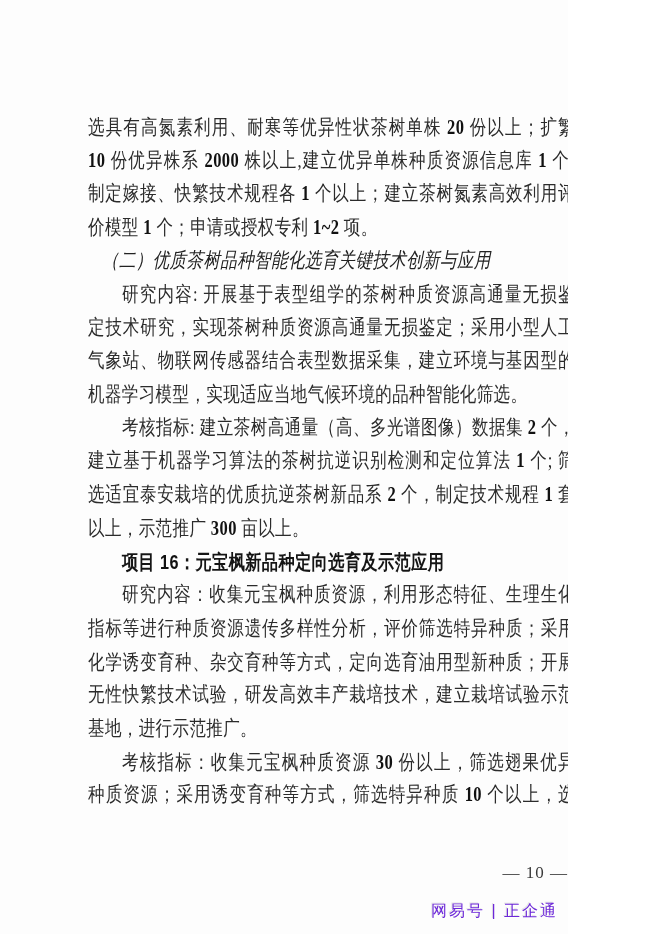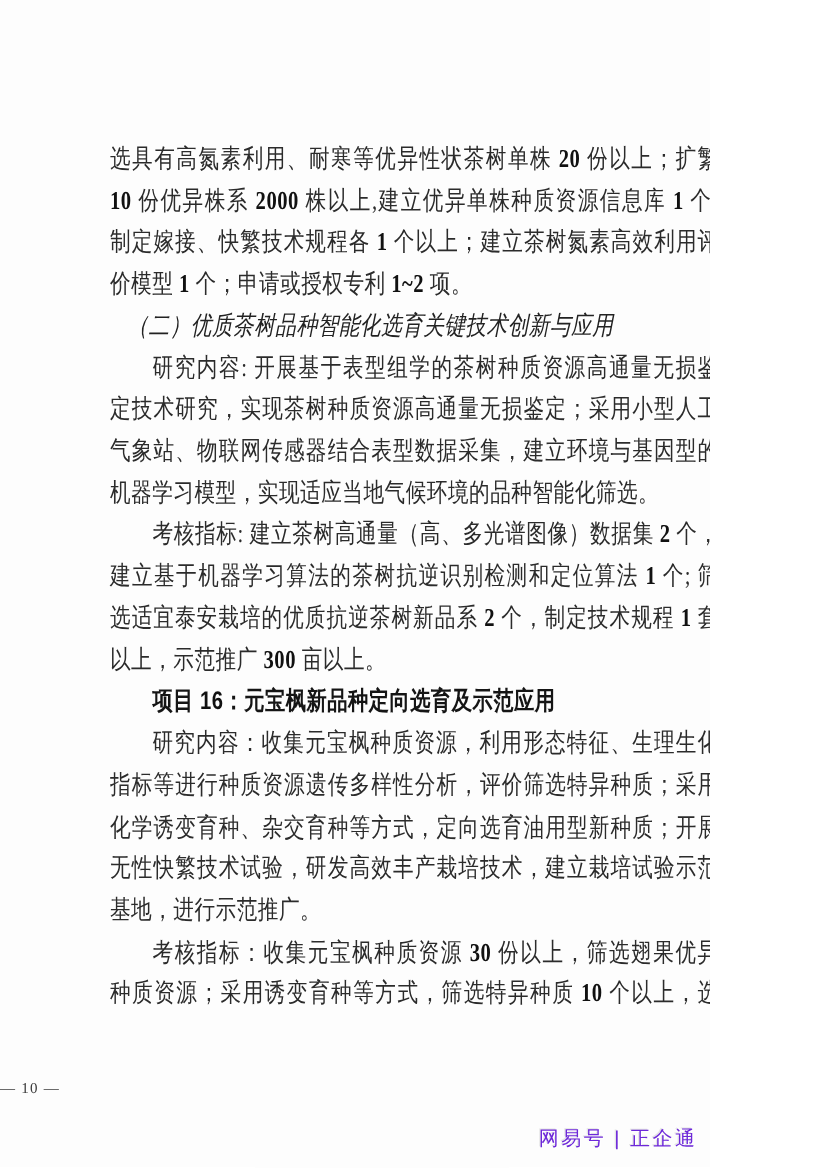--- a/index.html
+++ b/index.html
@@ -40,22 +40,22 @@
   .line.hei{
     font-family:"Liberation Sans","DejaVu Sans",sans-serif;
     font-weight:bold;
     font-size:16.2px;
     color:#151515;
   }
   .footer{
     position:absolute;
     left:0;right:0;
     top:863px;
-    text-align:left;
-    font-size:12px;
+    text-align:right;
+    font-size:17px;
     letter-spacing:1px;
     color:#3a3a3a;
   }
   .watermark{
     position:absolute;
     right:10px;
     top:901px;
     font-size:16px;
     letter-spacing:2px;
     color:#6d28d9;

